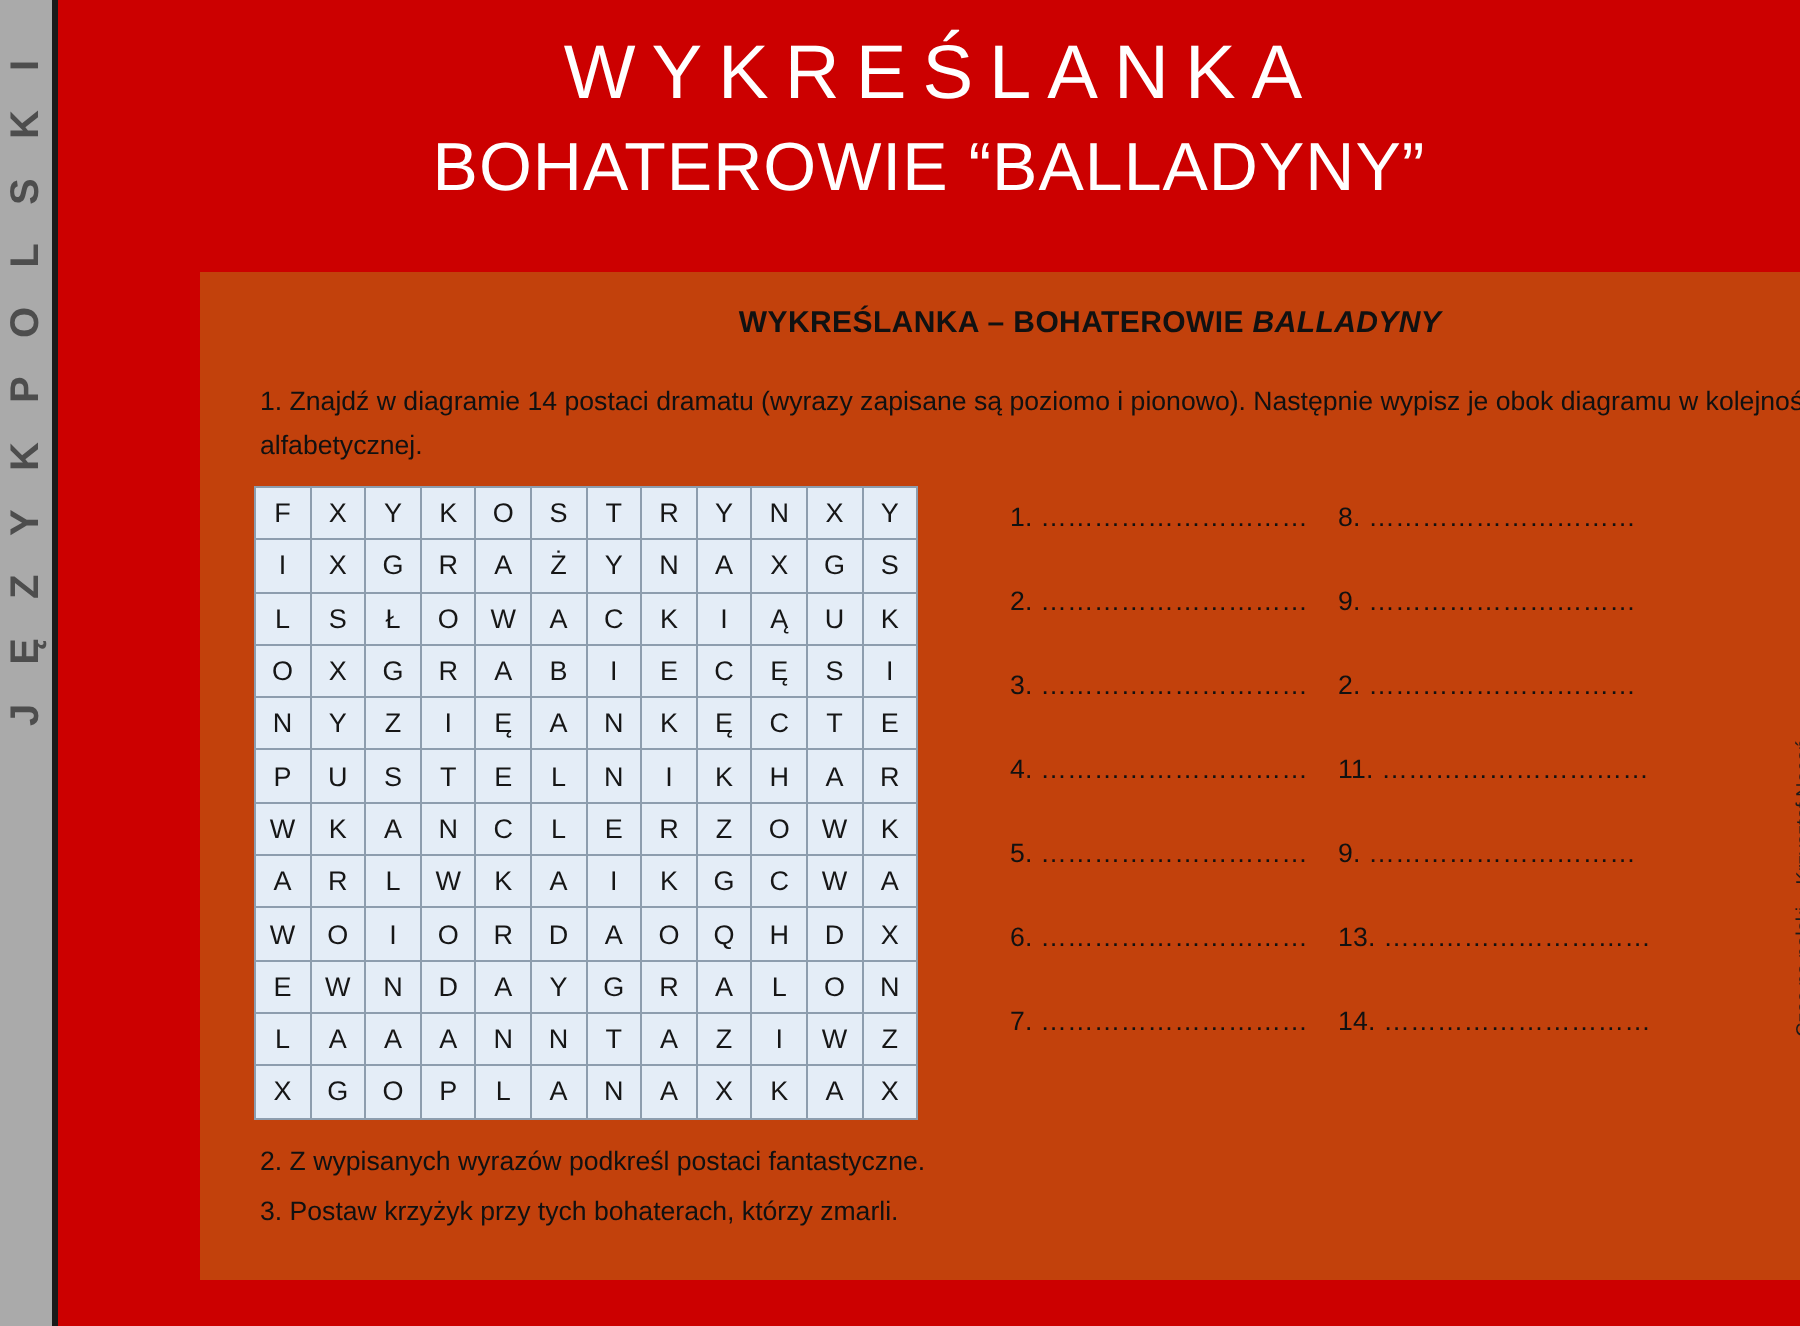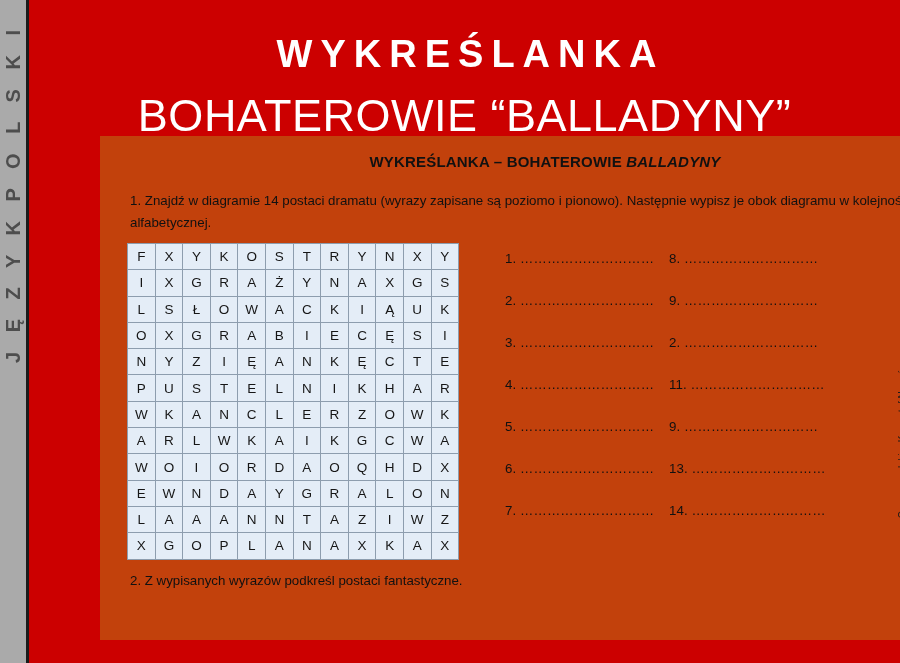--- a/index.html
+++ b/index.html
@@ -72,29 +72,29 @@
     position: absolute;
     left: 29px;
     top: 14px;
     width: 871px;
     text-align: center;
     color: #ffffff;
   }
   #main-title {
     font-family: "Liberation Sans", sans-serif;
     font-size: 38px;
-    font-weight: 700;
+    font-weight: 400;
     letter-spacing: 8px;
     line-height: 46px;
-    margin: 17px;
+    margin: 0;
     padding-left: 12px;
   }
   #sub-title {
     font-family: "Liberation Sans", sans-serif;
-    font-size: 45px;
+    font-size: 34px;
     font-weight: 400;
     letter-spacing: 0.5px;
     line-height: 44px;
     margin: 2px 0 0 0;
   }
 
   
   #worksheet {
     position: absolute;
     left: 100px;
@@ -435,19 +435,20 @@
             <div class="answer-item"><span>9.</span><span> …………………………</span></div>
             <div class="answer-item"><span>13.</span><span> …………………………</span></div>
             <div class="answer-item"><span>14.</span><span> …………………………</span></div>
           </div>
       </div>
 
     </div>
 
     <div id="bottom-tasks">
       <p>2. Z wypisanych wyrazów podkreśl postaci fantastyczne.</p>
+      <p>3. Postaw krzyżyk przy tych bohaterach, którzy zmarli.</p>
     </div>
 
     <div id="credit">Czas na polski – Krzysztof Nocoń</div>
 
   </div>
 
 </div>
 
 </body></html>

